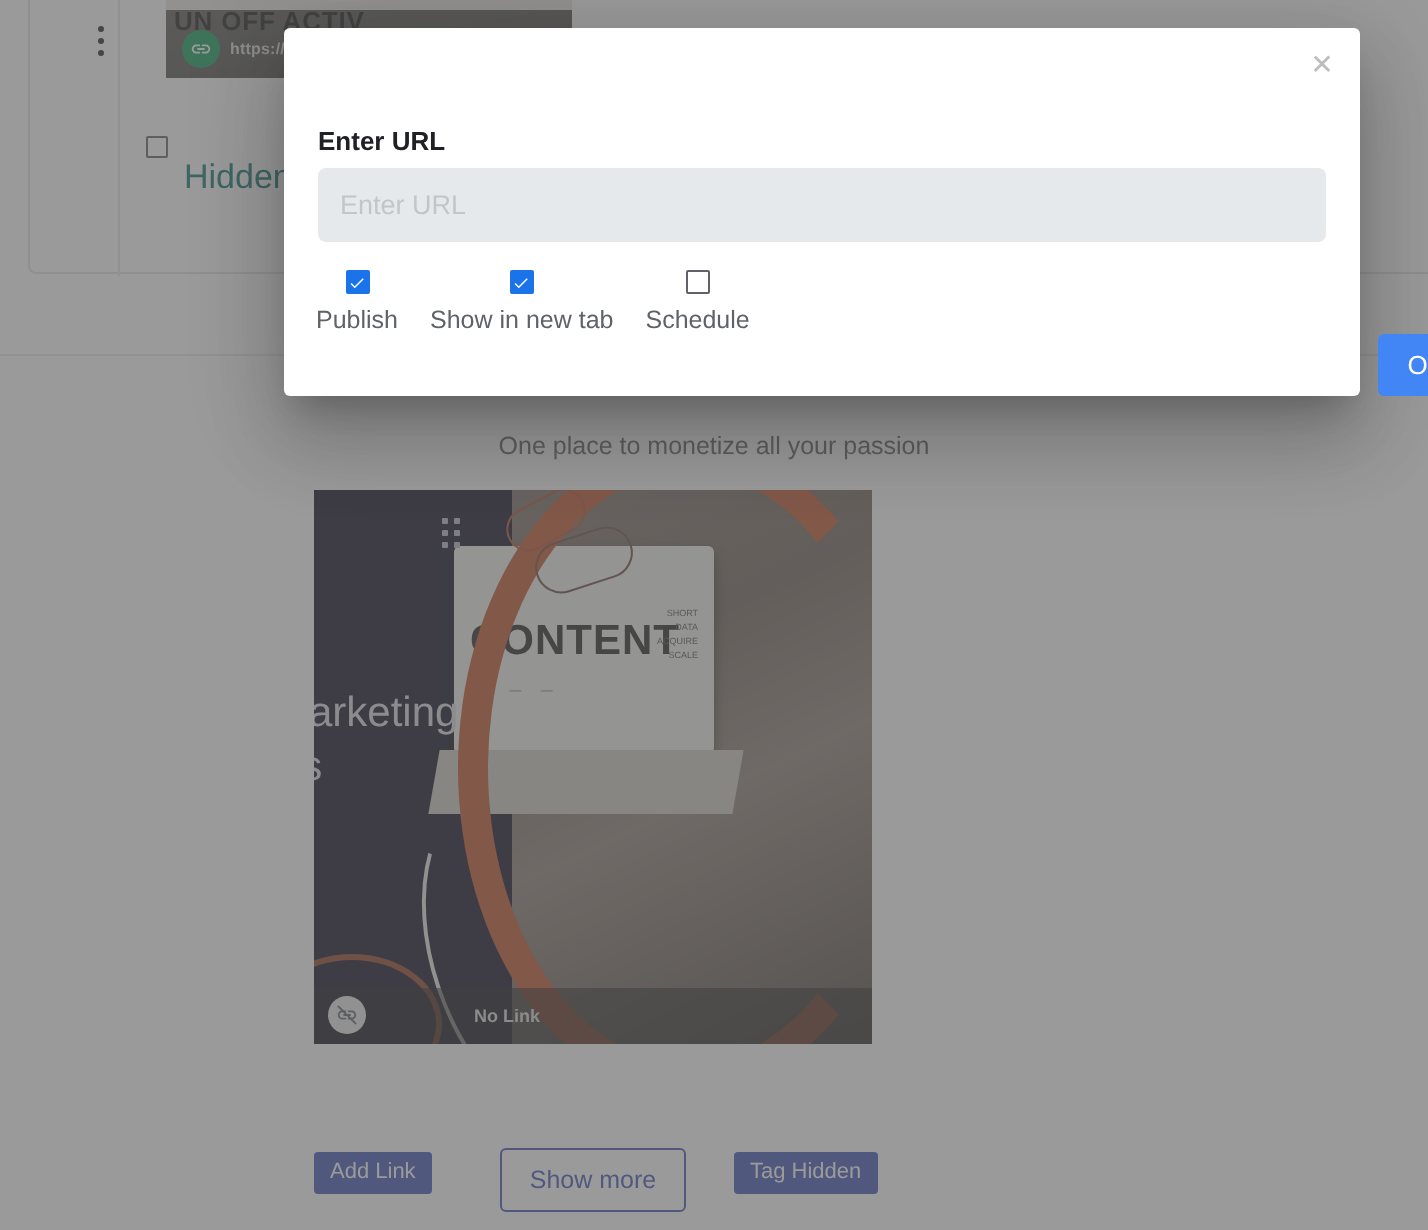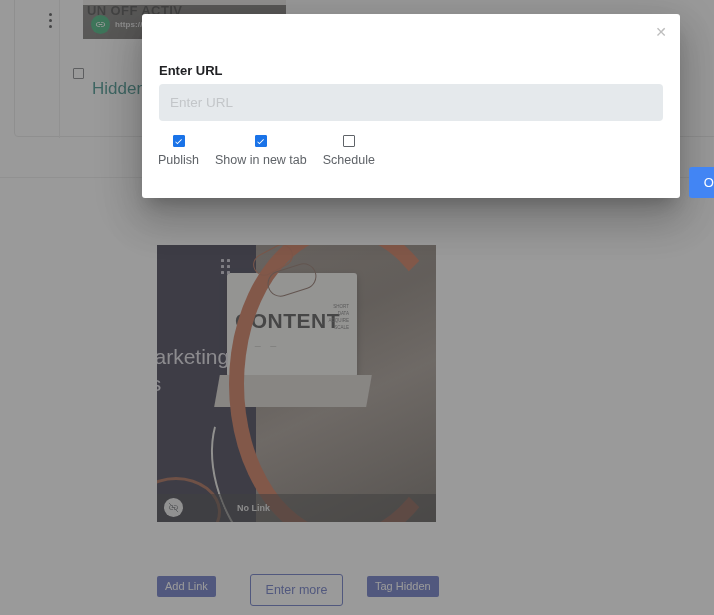--- a/index.html
+++ b/index.html
@@ -308,20 +308,21 @@
 
       <div class="hiddenrow">
         <span class="cbox"></span>
         <span class="lbl">Hidden</span>
       </div>
 
     </div>
 
     <div class="sect-div"></div>
 
+    <div class="subhead">One place to monetize all your passion</div>
 
     <div class="imgcard">
       <div class="navy"></div>
       <div class="photo"></div>
 
       <div class="laptop">
         <div class="lt">CONTENT</div>
         <div class="lcol">SHORT<br>DATA<br>ACQUIRE<br>SCALE</div>
         <div class="ldash">— — —</div>
       </div>
@@ -352,21 +353,21 @@
               <path d="M3.9 12c0-1.71 1.39-3.1 3.1-3.1h4V7H7c-2.76 0-5 2.24-5 5s2.24 5 5 5h4v-1.9H7c-1.71 0-3.1-1.39-3.1-3.1zM8 13h8v-2H8v2zm9-6h-4v1.9h4c1.71 0 3.1 1.39 3.1 3.1s-1.39 3.1-3.1 3.1h-4V17h4c2.76 0 5-2.24 5-5s-2.24-5-5-5z"></path>
               <path d="M2 2l20 20" stroke="#5f6368" stroke-width="2"></path>
             </svg>
         </span>
         <span class="txt">No Link</span>
       </div>
     </div>
 
     <button class="btn-primary addlink">Add Link</button>
     <button class="btn-primary tagprod">Tag Hidden</button>
-    <button class="showmore">Enter more</button>
+    <button class="showmore">Show more</button>
   </div>
 
   <div class="scrim"></div>
 
   <div class="modal">
 
     <button class="modal-close">✕</button>
 
     <div class="modal-title">Enter URL</div>
 

